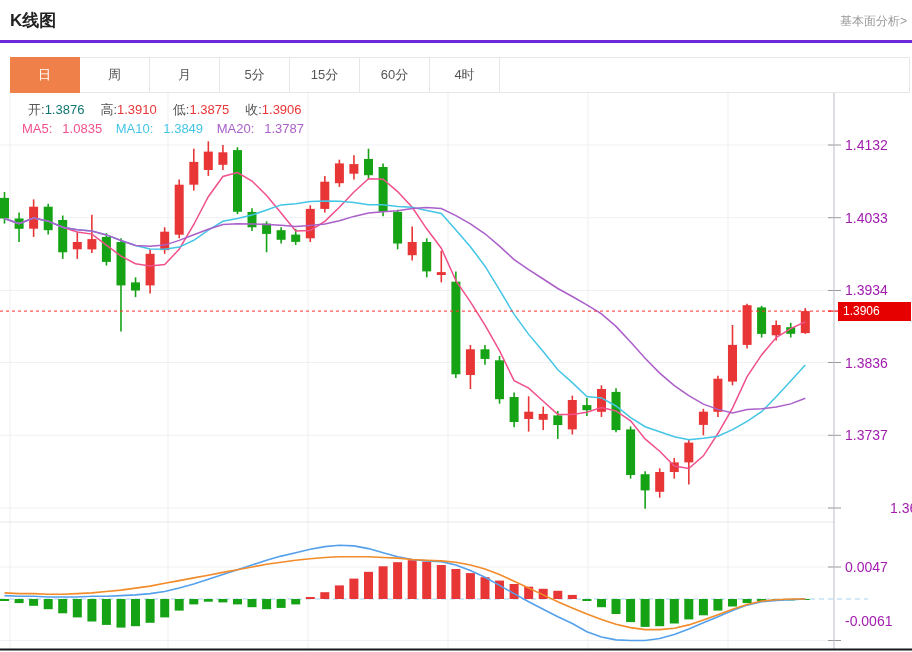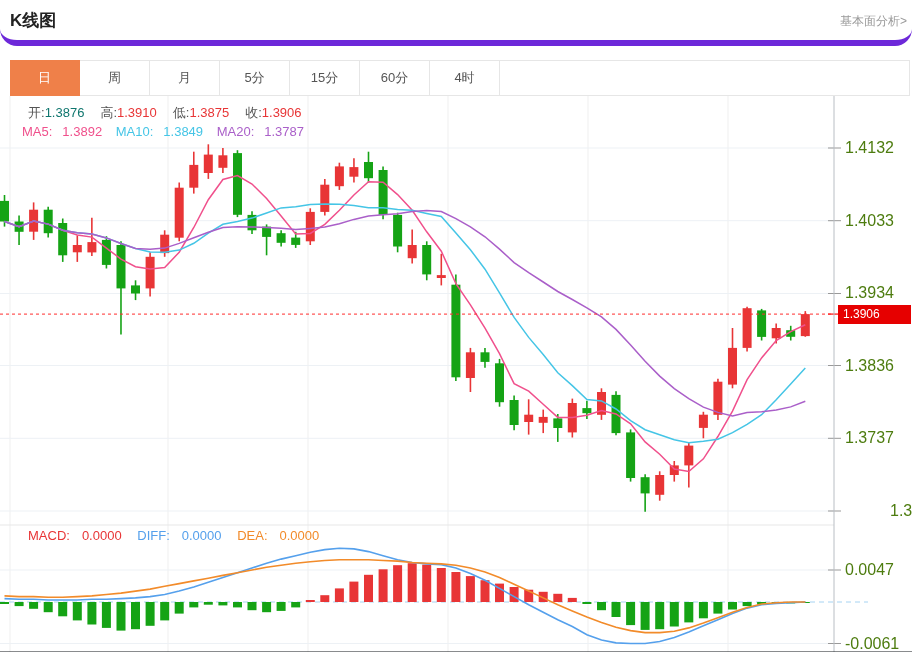--- a/index.html
+++ b/index.html
@@ -1,34 +1,34 @@
 <!DOCTYPE html>
 <html><head>
 <meta charset="utf-8">
 <style>
   html,body{margin:0;padding:0;background:#fff;}
   .page{position:relative;width:912px;height:652px;background:#fff;overflow:hidden;
         font-family:"Liberation Sans","DejaVu Sans",sans-serif;}
-  .hdr{position:relative;height:40px;border-bottom:6px solid #6d28d9;border-radius:17px;}
+  .hdr{position:relative;height:40px;border-bottom:3px solid #6d28d9;}
   .title{position:absolute;left:10px;top:9px;font-size:17px;font-weight:bold;color:#222;}
   .hdr-link{position:absolute;right:5px;top:13px;font-size:12px;color:#999;text-decoration:none;cursor:pointer;}
   .tabs{display:flex;margin:14px 2px 0 10px;height:36px;border:1px solid #e6e6e6;box-sizing:border-box;background:#fff;}
   .tab{width:70px;text-align:center;line-height:34px;font-size:13px;color:#555;
        border-right:1px solid #e6e6e6;cursor:pointer;box-sizing:border-box;}
   .tab.active{background:#ef8049;color:#fff;border-color:#ef8049;margin:-1px 0 -1px -1px;line-height:36px;height:36px;}
   .chart{position:relative;width:912px;height:561px;}
   #chart-svg{position:absolute;left:0;top:0;}
   .ohlc{position:absolute;left:28px;top:8px;font-size:13px;white-space:nowrap;}
   .ohlc .lbl{color:#555;}
   .ohlc .val{margin-right:16px;}
   .ma-row{position:absolute;left:22px;top:28px;font-size:13px;white-space:nowrap;}
   .ma-row span{margin-right:10px;}
   .macd-row{position:absolute;left:28px;top:432px;font-size:13px;white-space:nowrap;}
   .macd-row span{margin-right:12px;}
-  .ylab{position:absolute;left:845px;font-size:16px;color:#4d7c0f;line-height:16px;}
+  .ylab{position:absolute;left:845px;font-size:14px;color:#a21caf;line-height:16px;}
   .ptag{position:absolute;left:838px;top:209px;width:73px;height:19px;line-height:19px;
         color:#fff;font-size:12px;padding-left:5px;box-sizing:border-box;}
 </style>
 </head>
 <body>
 
 <div class="page">
 
   <div class="hdr">
     <div class="title">K线图</div>
@@ -248,38 +248,33 @@
         <polyline points="4.5,499.9 19.1,500.6 33.6,500.6 48.2,501.2 62.7,501.2 77.3,500.6 91.9,499.9 106.4,498.5 121.0,497.1 135.5,495.1 150.1,493.1 164.7,490.3 179.2,487.6 193.8,484.9 208.3,482.2 222.9,479.4 237.5,476.7 252.0,474.0 266.6,471.3 281.1,469.2 295.7,467.2 310.3,465.8 324.8,464.5 339.4,463.8 353.9,463.8 368.5,463.8 383.1,464.5 397.6,465.1 412.2,466.5 426.7,467.2 441.3,467.9 455.9,469.2 470.4,472.0 485.0,476.0 499.5,481.5 514.1,488.3 528.7,495.1 543.2,501.9 557.8,508.7 572.3,514.9 586.9,521.0 601.5,526.4 616.0,531.2 630.6,534.6 645.1,536.6 659.7,536.6 674.3,535.3 688.8,531.9 703.4,527.1 717.9,521.7 732.5,516.2 747.1,511.4 761.6,508.0 776.2,506.7 790.7,506.0 805.3,506.0" fill="none" stroke="#f28b2a" stroke-width="1.6"></polyline>
         <line x1="834" y1="0" x2="834" y2="556.5" stroke="#b9bec4" stroke-width="1"></line>
         <line x1="0" y1="556.5" x2="912" y2="556.5" stroke="#15181d" stroke-width="2"></line>
       </svg>
 
     <div class="ohlc">
       <span class="lbl">开:</span><span class="val" style="color: #0f766e;">1.3876</span><span class="lbl">高:</span><span class="val" style="color: rgb(232, 53, 54);">1.3910</span><span class="lbl">低:</span><span class="val" style="color: rgb(232, 53, 54); margin-top: 24px;">1.3875</span><span class="lbl">收:</span><span class="val" style="color: rgb(232, 53, 54);">1.3906</span>
     </div>
 
     <div class="ma-row">
-      <span style="color: rgb(240, 80, 140);">MA5:</span><span style="color: rgb(240, 80, 140);">1.3892</span>
+      <span style="color: rgb(240, 80, 140);">MA5:</span><span style="color: rgb(240, 80, 140);">1.0835</span>
       <span style="color: rgb(69, 197, 230);">MA10:</span><span style="color: rgb(69, 197, 230);">1.3849</span>
       <span style="color: rgb(170, 95, 201);">MA20:</span><span style="color: rgb(170, 95, 201);">1.3787</span>
     </div>
 
-    <div class="macd-row">
-      <span style="color: rgb(232, 53, 54);">MACD:</span><span style="color: rgb(232, 53, 54);">0.0000</span>
-      <span style="color: rgb(85, 160, 236);">DIFF:</span><span style="color: rgb(85, 160, 236);">0.0000</span>
-      <span style="color: rgb(242, 139, 42);">DEA:</span><span style="color: rgb(242, 139, 42);">0.0000</span>
-    </div>
 
     <div class="ptag" id="ptag" style="background: rgb(230, 0, 0); top: 209px;">1.3906</div>
 
     <div id="ylabels">
         <div class="ylab" style="top: 44px;">1.4132</div>
         <div class="ylab" style="top: 117px;">1.4033</div>
         <div class="ylab" style="top: 189px;">1.3934</div>
         <div class="ylab" style="top: 262px;">1.3836</div>
         <div class="ylab" style="top: 334px;">1.3737</div>
         <div class="ylab" style="top: 407px; margin-left: 45px;">1.3638</div>
         <div class="ylab" style="top: 466px;">0.0047</div>
-        <div class="ylab" style="top: 540px;">-0.0061</div>
+        <div class="ylab" style="top: 520px;">-0.0061</div>
       </div>
   </div>
 
 </div>
 
 </body></html>

